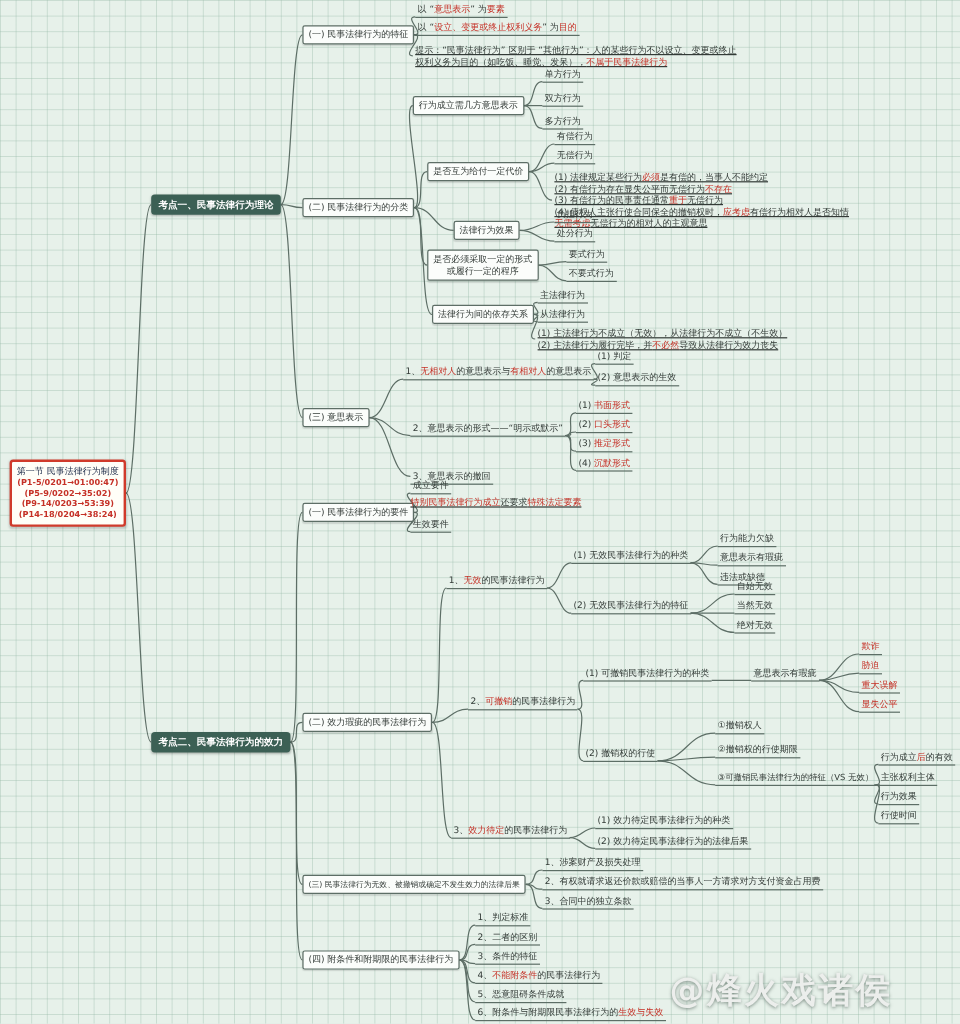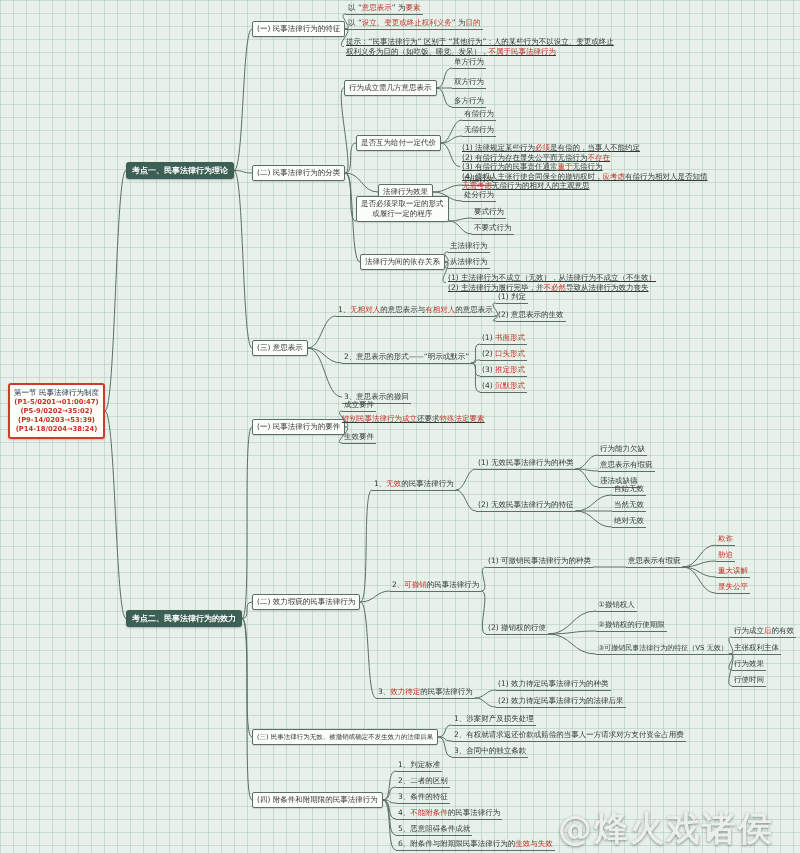--- a/index.html
+++ b/index.html
@@ -22,21 +22,21 @@
   .k-topic{font-size:8px;font-weight:bold;color:#fff;background:#3c6055;padding:3px 6px;
            border-radius:3px;box-shadow:0 1px 2px rgba(0,0,0,.25);}
   .k-root{width:97px;background:#fffef8;border:2px solid #d03a2b;border-radius:3px;
           padding:3px 1px;text-align:center;box-shadow:0 1px 2px rgba(0,0,0,.18);}
   .rtitle{font-size:7.5px;font-weight:normal;color:#23304d;line-height:10px;}
   .rtime{font-size:6.8px;font-weight:bold;color:#d03a2b;line-height:9px;}
   .red{color:#c53026;}
   #n-s3{font-size:6.5px;}
   #n-s2b2c{font-size:7px;}
   #n-t2d{text-align:center;}
-  .watermark{position:absolute;left:558px;top:806px;font-size:34px;font-weight:bold;
+  .watermark{position:absolute;left:558px;top:806px;font-size:29px;font-weight:bold;
              color:#eceeec;text-shadow:0 1px 3px rgba(55,75,65,.6);letter-spacing:2px;}
 </style>
 </head>
 <body>
 
 <div id="stage">
   <svg id="wires" xmlns="http://www.w3.org/2000/svg">
       <path d="M 105 411 C 115.5 411, 115.5 170.5, 126 170.5"></path>
       <path d="M 105 411 C 115.5 411, 115.5 618.5, 126 618.5"></path>
       <path d="M 234 170.5 C 244 170.5, 242 29, 252 29"></path>
@@ -176,21 +176,21 @@
     </div>
     <div id="n-t2c" class="node k-box" style="left: 378px; top: 184px;">
       <div><span>法律行为效果</span></div>
     </div>
     <div id="n-t2c1" class="node k-plain" style="left: 462px; top: 174px;">
       <div><span>负担行为</span></div>
     </div>
     <div id="n-t2c2" class="node k-plain" style="left: 462px; top: 190px;">
       <div><span>处分行为</span></div>
     </div>
-    <div id="n-t2d" class="node k-box" style="left: 356px; top: 196px; text-align: center;">
+    <div id="n-t2d" class="node k-box" style="left: 356px; top: 208px; text-align: center;">
       <div><span>是否必须采取一定的形式</span></div>
       <div><span>或履行一定的程序</span></div>
     </div>
     <div id="n-t2d1" class="node k-plain" style="left: 472px; top: 207px;">
       <div><span>要式行为</span></div>
     </div>
     <div id="n-t2d2" class="node k-plain" style="left: 472px; top: 223px;">
       <div><span>不要式行为</span></div>
     </div>
     <div id="n-t2e" class="node k-box" style="left: 360px; top: 254px;">

